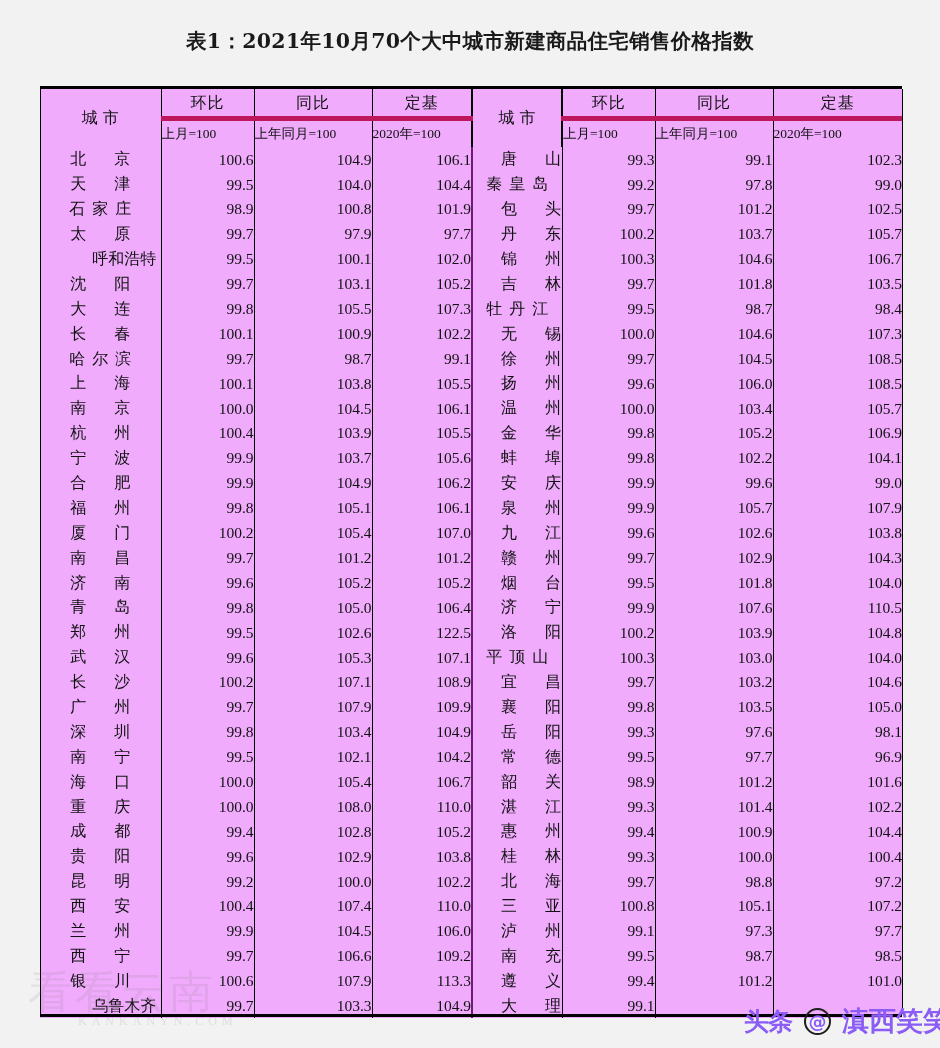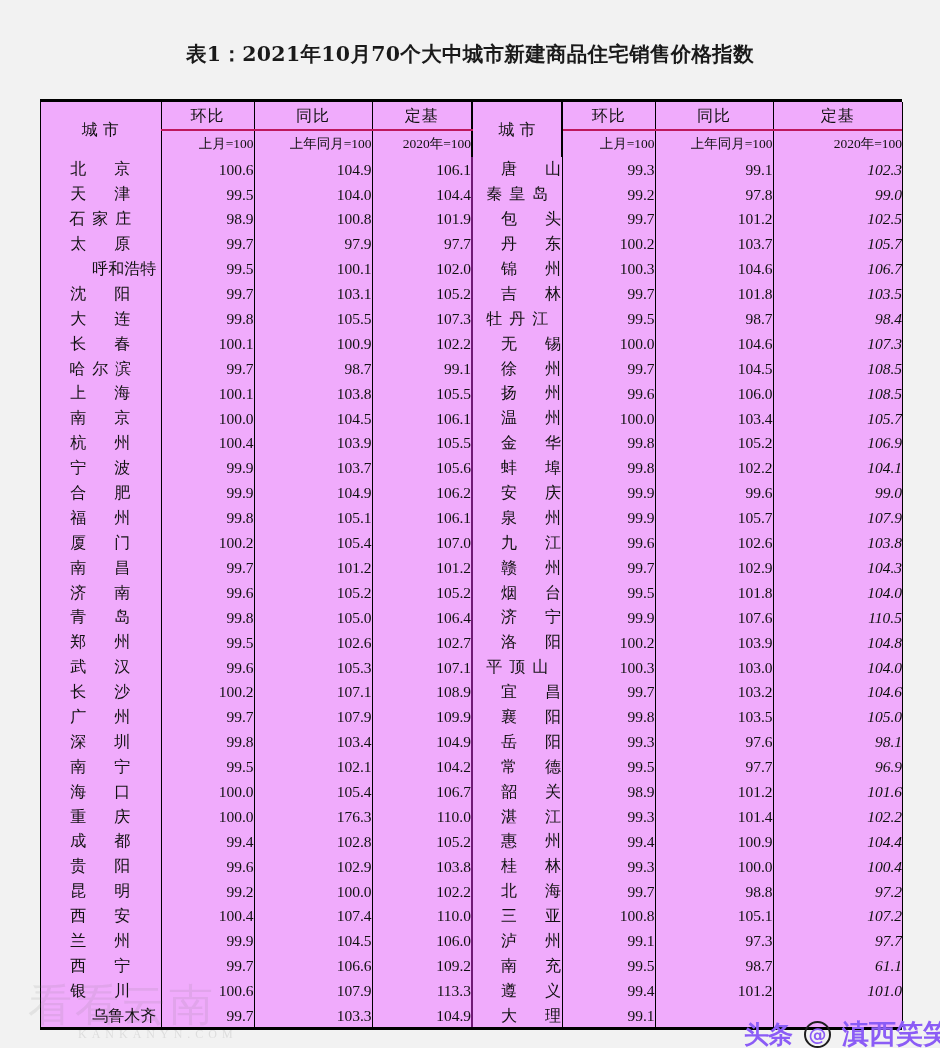--- a/index.html
+++ b/index.html
@@ -26,21 +26,20 @@
   #title {
     text-align: center;
     font-size: 20.5px;
     font-weight: bold;
     color: #1a1a1a;
     letter-spacing: 0.3px;
     padding-top: 27px;
     padding-bottom: 0;
     font-family: "DejaVu Serif", "Liberation Serif", serif;
     white-space: nowrap;
-    margin-top: 13px;
   }
 
   
   #table-wrap {
     position: absolute;
     left: 40px;
     top: 89px;
     width: 862px;
   }
 
@@ -74,25 +73,25 @@
     font-size: 16px;
     letter-spacing: 5px;
     text-indent: 5px;
     border-right: 1px solid #000;
   }
   .hd-top {
     text-align: center;
     font-size: 16px;
     height: 27px;
     border-right: 1px solid #000;
-    border-bottom: 2px solid #be185d;
+    border-bottom: 5px solid #be185d;
     letter-spacing: 1px;
   }
   .hd-sub {
-    text-align: right;
+    text-align: left;
     font-size: 13.5px;
     height: 26px;
     border-right: 1px solid #000;
   }
   .hd-top.mid-sep, .hd-sub.mid-sep, .hd-city.mid-sep { border-right: 2px solid #000; }
   .hd-top.last, .hd-sub.last { border-right: none; }
 
   
   td.city {
     font-size: 16px;
@@ -107,21 +106,21 @@
   td.city .sp4 { letter-spacing: 0px;  display: inline-block; padding-left: 48px; }
 
   td.val {
     font-size: 15.5px;
     text-align: right;
     padding-right: 9px;
     border-right: 1px solid #000;
     white-space: nowrap;
   }
   td.mid-sep { border-right: 2px solid #701a75; }
-  td.last { border-right: none; font-style: italic; }
+  td.last { border-right: none; }
 
   
   #rule-top {
     position: absolute;
     left: 40px;
     top: 86px;
     width: 862px;
     height: 3px;
     background: #000;
   }
@@ -420,21 +419,21 @@
             <td class="val mid-sep">106.4</td>
             <td class="city"><span class="sp2">济宁</span></td>
             <td class="val">99.9</td>
             <td class="val">107.6</td>
             <td class="val last">110.5</td>
           </tr>
           <tr>
             <td class="city"><span class="sp2">郑州</span></td>
             <td class="val">99.5</td>
             <td class="val">102.6</td>
-            <td class="val mid-sep">102.7</td>
+            <td class="val mid-sep">122.5</td>
             <td class="city"><span class="sp2">洛阳</span></td>
             <td class="val">100.2</td>
             <td class="val">103.9</td>
             <td class="val last">104.8</td>
           </tr>
           <tr>
             <td class="city"><span class="sp2">武汉</span></td>
             <td class="val">99.6</td>
             <td class="val">105.3</td>
             <td class="val mid-sep">107.1</td>
@@ -489,21 +488,21 @@
             <td class="val">105.4</td>
             <td class="val mid-sep">106.7</td>
             <td class="city"><span class="sp2">韶关</span></td>
             <td class="val">98.9</td>
             <td class="val">101.2</td>
             <td class="val last">101.6</td>
           </tr>
           <tr>
             <td class="city"><span class="sp2">重庆</span></td>
             <td class="val">100.0</td>
-            <td class="val">176.3</td>
+            <td class="val">108.0</td>
             <td class="val mid-sep">110.0</td>
             <td class="city"><span class="sp2">湛江</span></td>
             <td class="val">99.3</td>
             <td class="val">101.4</td>
             <td class="val last">102.2</td>
           </tr>
           <tr>
             <td class="city"><span class="sp2">成都</span></td>
             <td class="val">99.4</td>
             <td class="val">102.8</td>
@@ -554,21 +553,21 @@
             <td class="val last">97.7</td>
           </tr>
           <tr>
             <td class="city"><span class="sp2">西宁</span></td>
             <td class="val">99.7</td>
             <td class="val">106.6</td>
             <td class="val mid-sep">109.2</td>
             <td class="city"><span class="sp2">南充</span></td>
             <td class="val">99.5</td>
             <td class="val">98.7</td>
-            <td class="val last">61.1</td>
+            <td class="val last">98.5</td>
           </tr>
           <tr>
             <td class="city"><span class="sp2">银川</span></td>
             <td class="val">100.6</td>
             <td class="val">107.9</td>
             <td class="val mid-sep">113.3</td>
             <td class="city"><span class="sp2">遵义</span></td>
             <td class="val">99.4</td>
             <td class="val">101.2</td>
             <td class="val last">101.0</td>

